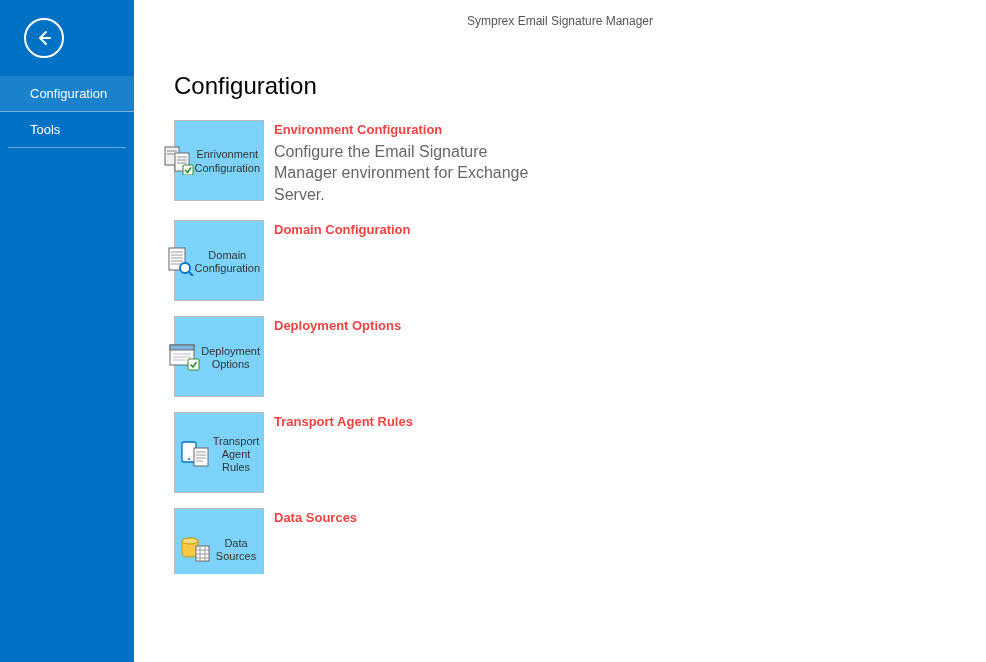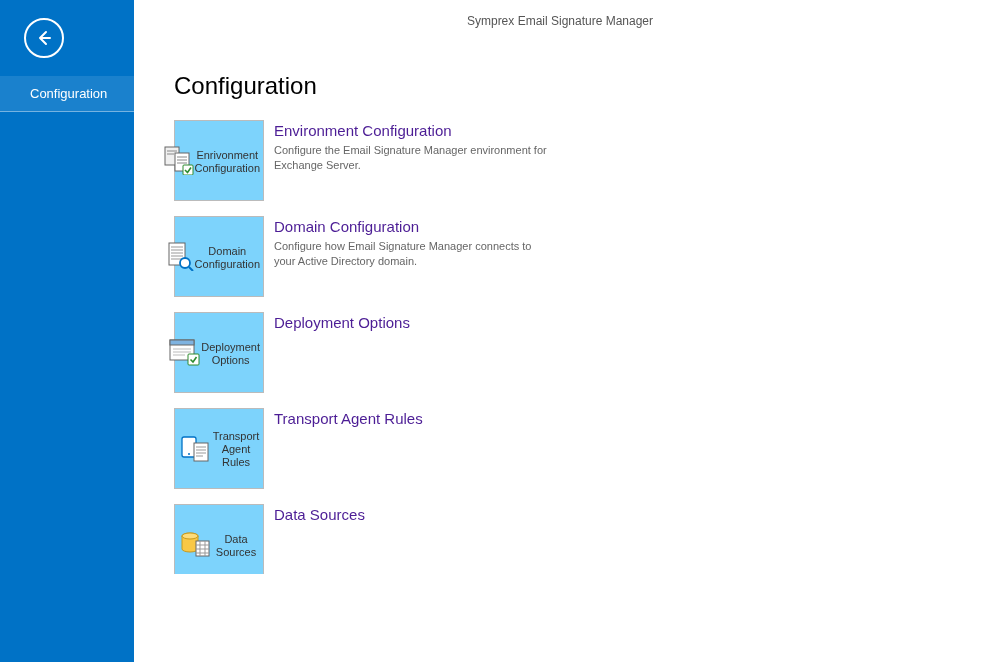--- a/index.html
+++ b/index.html
@@ -12,34 +12,35 @@
 .nav-item.bordered{border-bottom:1px solid rgba(255,255,255,0.4);}
 .main{flex:1;height:574px;display:flex;flex-direction:column;}
 .header{height:44px;display:flex;align-items:center;justify-content:center;font-size:12px;color:#555;}
 .content{padding:30px 40px 0 40px;overflow:auto;}
 h1{font-size:24px;font-weight:normal;color:#000;margin-bottom:20px;}
 .tile-row{display:flex;align-items:flex-start;margin-bottom:15px;}
 .tile{width:90px;height:81px;border:1px solid #bbb;display:flex;flex-direction:row;align-items:center;justify-content:flex-end;padding:5px 3px;cursor:pointer;background:#7dd3fc;flex-shrink:0;}
 .tile .icon-area{flex:1;display:flex;align-items:center;justify-content:center;}
 .tile-label{font-size:11px;color:#333;text-align:center;line-height:1.2;margin-top:3px;}
 .tile-text{margin-left:10px;padding-top:2px;}
-.tile-title{font-size:15px;color:#4c1d95;margin-bottom:4px;}
-.tile-desc{font-size:11px;color:#666;line-height:1.35;max-width:280px;}
+.tile-title{font-size:13px;color:#ef4444;margin-bottom:4px;font-weight:bold;}
+.tile-desc{font-size:16px;color:#666;line-height:1.35;max-width:280px;}
 </style>
 </head>
 <body>
 
 <div class="sidebar">
   <div class="back-btn">
     <svg width="20" height="20" viewBox="0 0 20 20">
         <path d="M12 4 L6 10 L12 16 M6 10 L16 10" stroke="#fff" stroke-width="2" fill="none" stroke-linecap="round" stroke-linejoin="round"></path>
       </svg>
   </div>
   <div class="nav-items">
     <div class="nav-item active">Configuration</div>
+    <div class="nav-item bordered">Tools</div>
   </div>
 </div>
 
 <div class="main">
   <div class="header">Symprex Email Signature Manager</div>
   <div class="content">
     <h1>Configuration</h1>
 
     <div class="tile-row">
       <div class="tile">
@@ -75,21 +76,20 @@
               <line x1="8" y1="15" x2="20" y2="15" stroke="#999"></line>
               <line x1="8" y1="18" x2="20" y2="18" stroke="#999"></line>
               <circle cx="22" cy="22" r="5" fill="#fff" stroke="#0072c6" stroke-width="1.8"></circle>
               <line x1="26" y1="26" x2="30" y2="30" stroke="#0072c6" stroke-width="2"></line>
             </svg>
         </div>
         <div class="tile-label">Domain Configuration</div>
       </div>
       <div class="tile-text">
         <div class="tile-title">Domain Configuration</div>
-        <div class="tile-desc">Configure how Email Signature Manager connects to your Active Directory domain.</div>
       </div>
     </div>
 
     <div class="tile-row">
       <div class="tile">
         <div class="icon-area">
           <svg width="34" height="30" viewBox="0 0 34 30">
               <rect x="3" y="3" width="24" height="20" fill="#fff" stroke="#666"></rect>
               <rect x="3" y="3" width="24" height="5" fill="#7fb3e0" stroke="#666"></rect>
               <line x1="6" y1="12" x2="24" y2="12" stroke="#bbb"></line>

